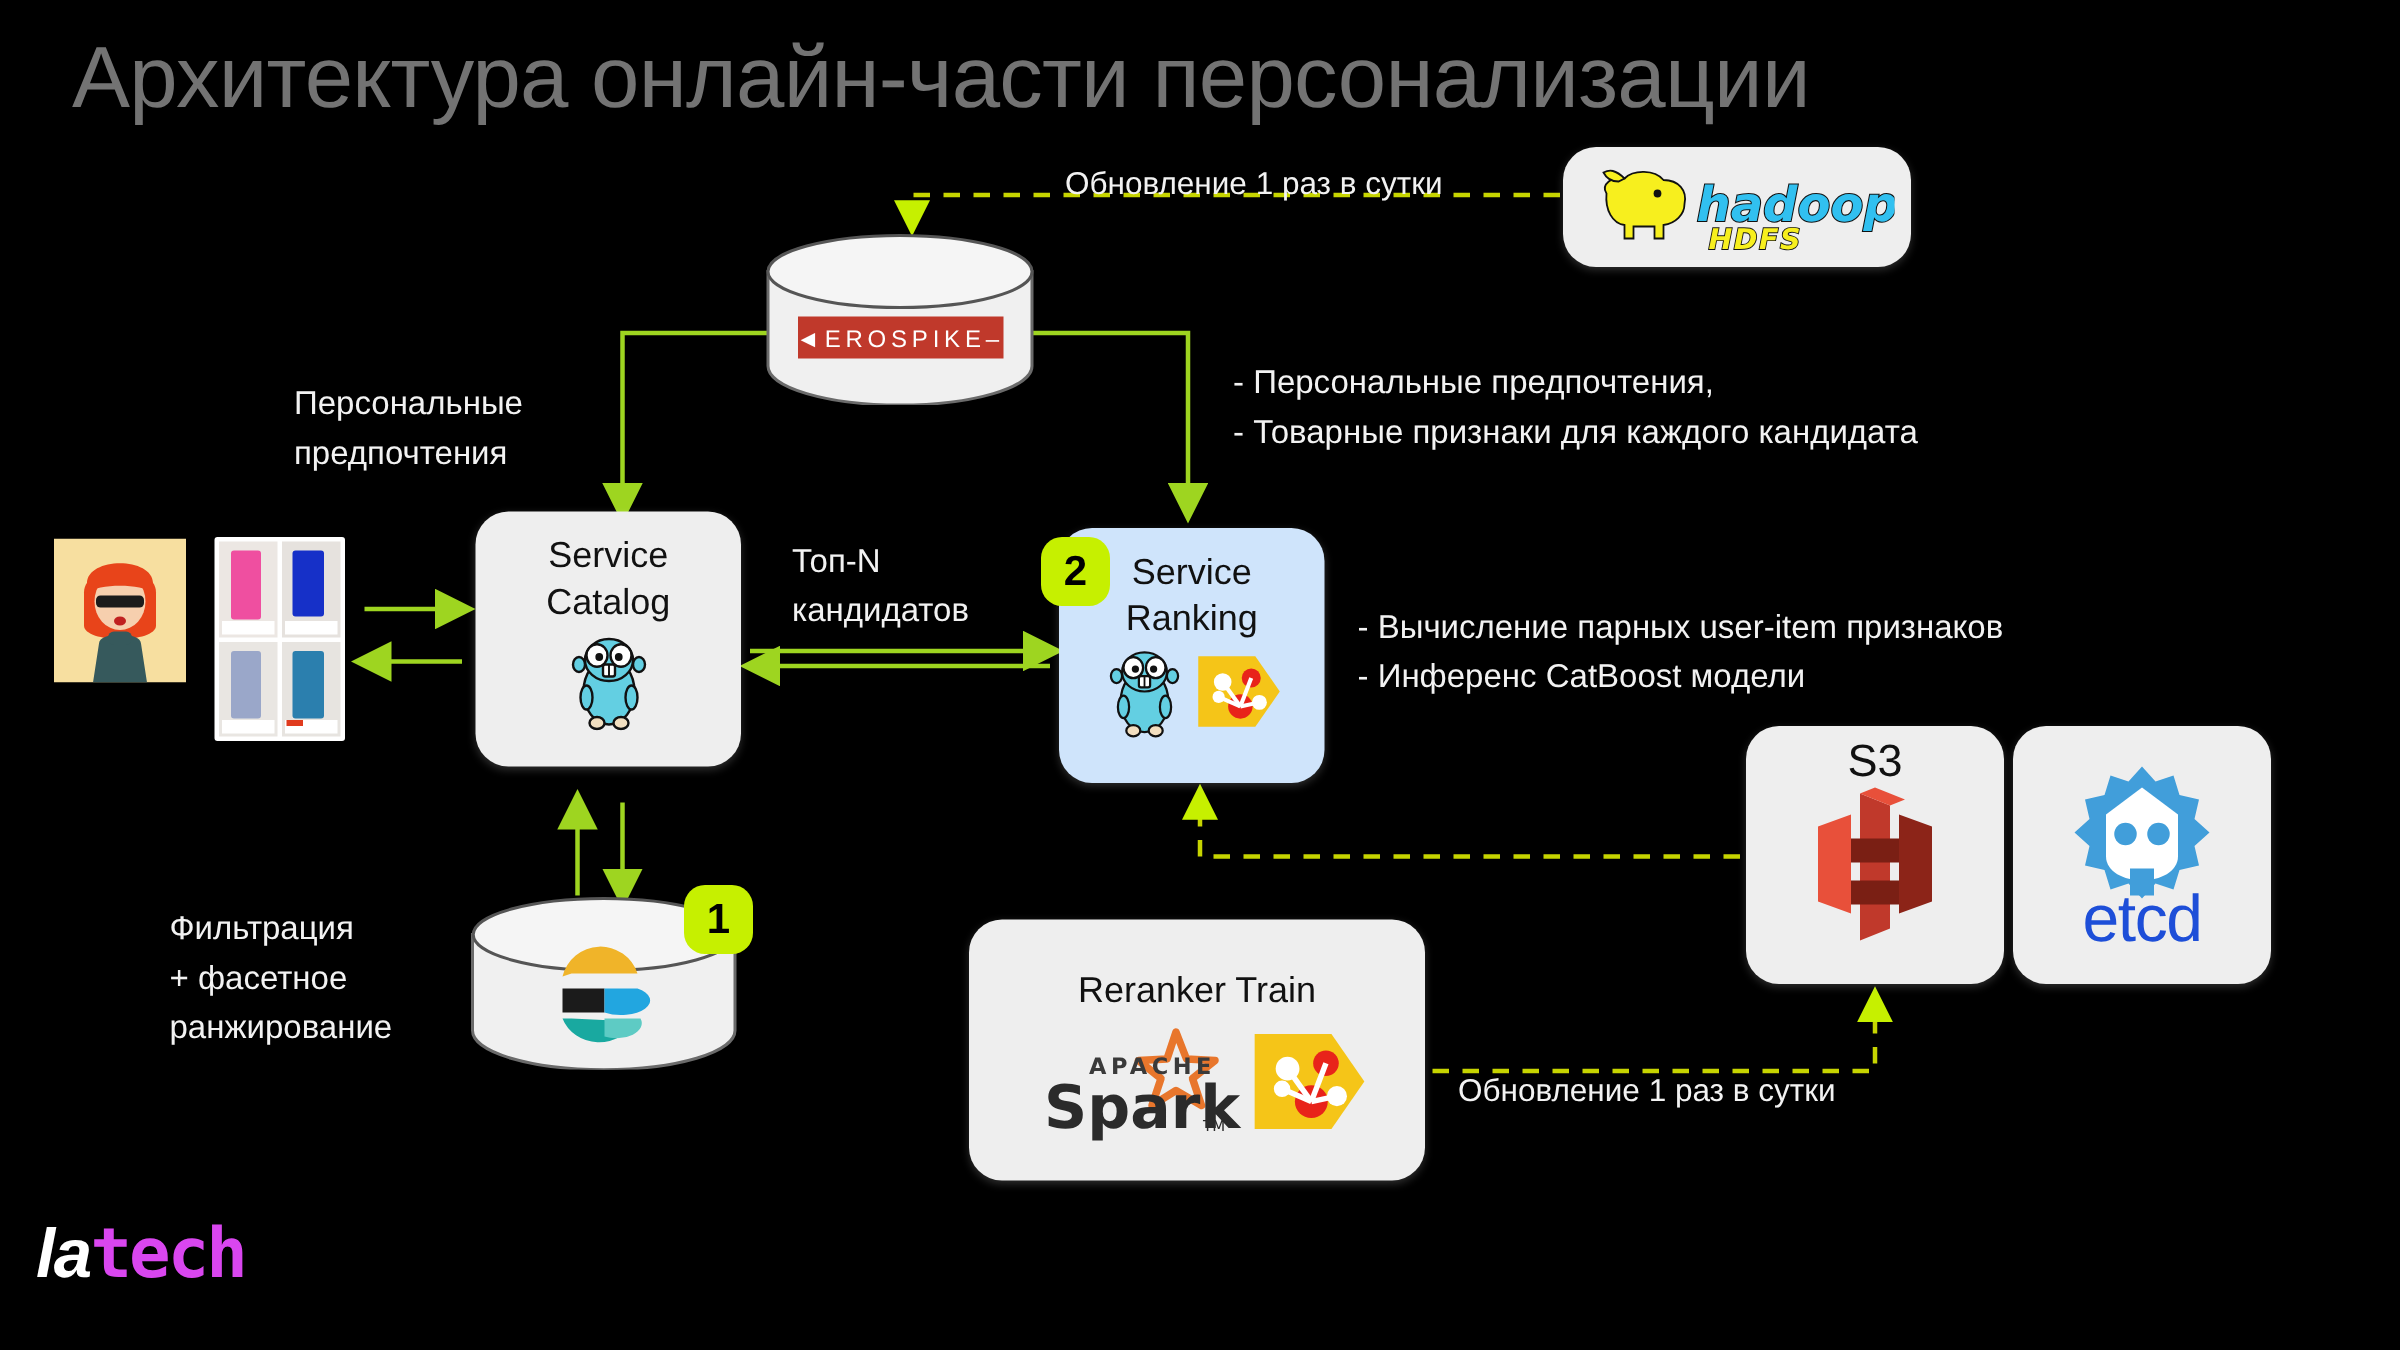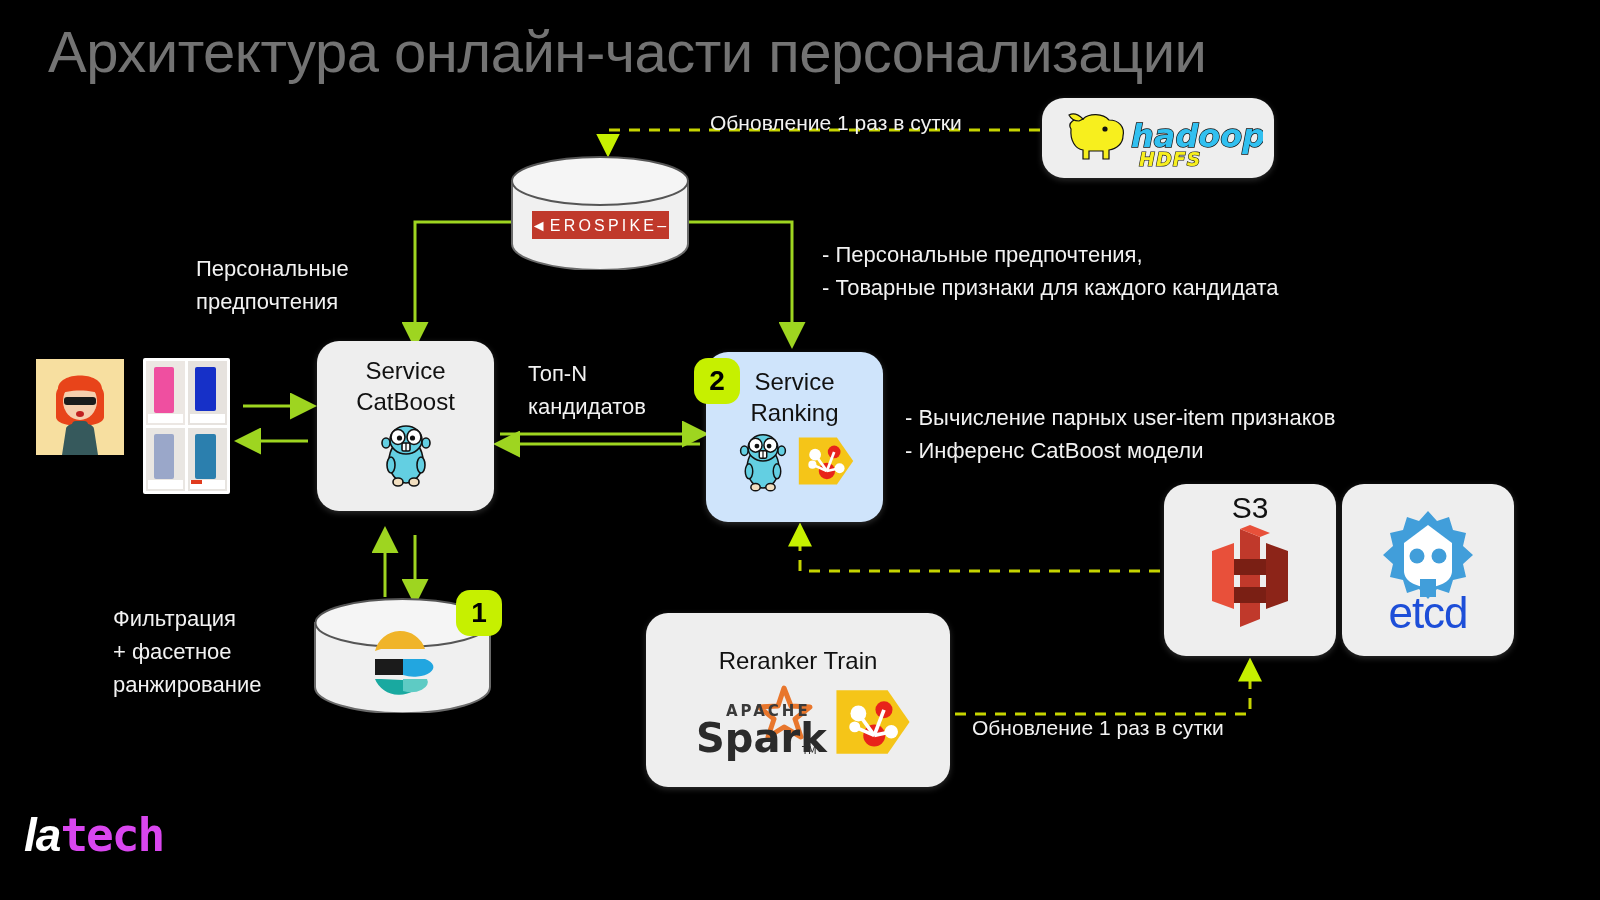--- a/index.html
+++ b/index.html
@@ -146,21 +146,21 @@
     <div style="background:#e7e4e0;position:relative;">
       <div style="position:absolute;left:7px;top:6px;width:21px;height:45px;background:#2b7fae;border-radius:2px;"></div>
       <div style="position:absolute;left:2px;bottom:2px;right:2px;height:9px;background:#fff;"></div>
       <div style="position:absolute;left:3px;bottom:7px;width:11px;height:4px;background:#e03b1e;"></div>
     </div>
   </div>
 
   <div class="abs node" style="left:317px;top:341px;width:177px;height:170px;">
     <div class="node-title">
       <span>Service</span><br>
-      <span>CatBoost</span>
+      <span>Catalog</span>
     </div>
     <svg width="60" height="66" viewBox="0 0 60 66" style="margin-top:4px;">
       <g stroke="#111" stroke-width="1.6">
         <ellipse cx="30" cy="40" rx="17" ry="22" fill="#63cfe2"></ellipse>
         <ellipse cx="30" cy="19" rx="16" ry="14" fill="#63cfe2"></ellipse>
         <ellipse cx="22" cy="16" rx="7" ry="7.5" fill="#fff"></ellipse>
         <ellipse cx="38" cy="16" rx="7" ry="7.5" fill="#fff"></ellipse>
         <ellipse cx="10" cy="22" rx="4" ry="5" fill="#63cfe2"></ellipse>
         <ellipse cx="50" cy="22" rx="4" ry="5" fill="#63cfe2"></ellipse>
         <ellipse cx="15" cy="44" rx="4" ry="8" fill="#63cfe2"></ellipse>
@@ -273,21 +273,21 @@
       </g>
     </svg>
   </div>
 
   <div class="abs badge" style="left:456px;top:590px;">
     <span>1</span>
   </div>
 
   <div class="abs node" style="left:646px;top:613px;width:304px;height:174px;">
     <div class="node-title" style="margin-top:32px;">Reranker Train</div>
-    <div style="display:flex;align-items:center;gap:0;margin-top:6px;">
+    <div style="display:flex;align-items:flex-start;gap:0;margin-top:6px;">
       <svg width="150" height="80" viewBox="0 0 150 80">
         <g fill="#e8762c">
           <path d="M100,6 L107,24 L126,25 L111,37 L117,55 L100,45 L84,55 L90,37 L75,25 L94,24 Z" stroke="#e8762c" stroke-width="5" stroke-linejoin="round" fill="none"></path>
         </g>
         <text x="42" y="34" font-family="'DejaVu Sans',sans-serif" font-size="15" font-weight="700" fill="#3a3a3a" letter-spacing="3">APACHE</text>
         <text x="12" y="70" font-family="'DejaVu Sans',sans-serif" font-size="40" font-weight="700" fill="#2b2b2b">Spark</text>
         <text x="118" y="72" font-family="'DejaVu Sans',sans-serif" font-size="10" fill="#2b2b2b">TM</text>
       </svg>
       <svg width="78" height="78" viewBox="0 0 64 64">
         <path d="M2,6 L44,6 L62,32 L44,58 L2,58 Z" fill="#f5c518"></path>

